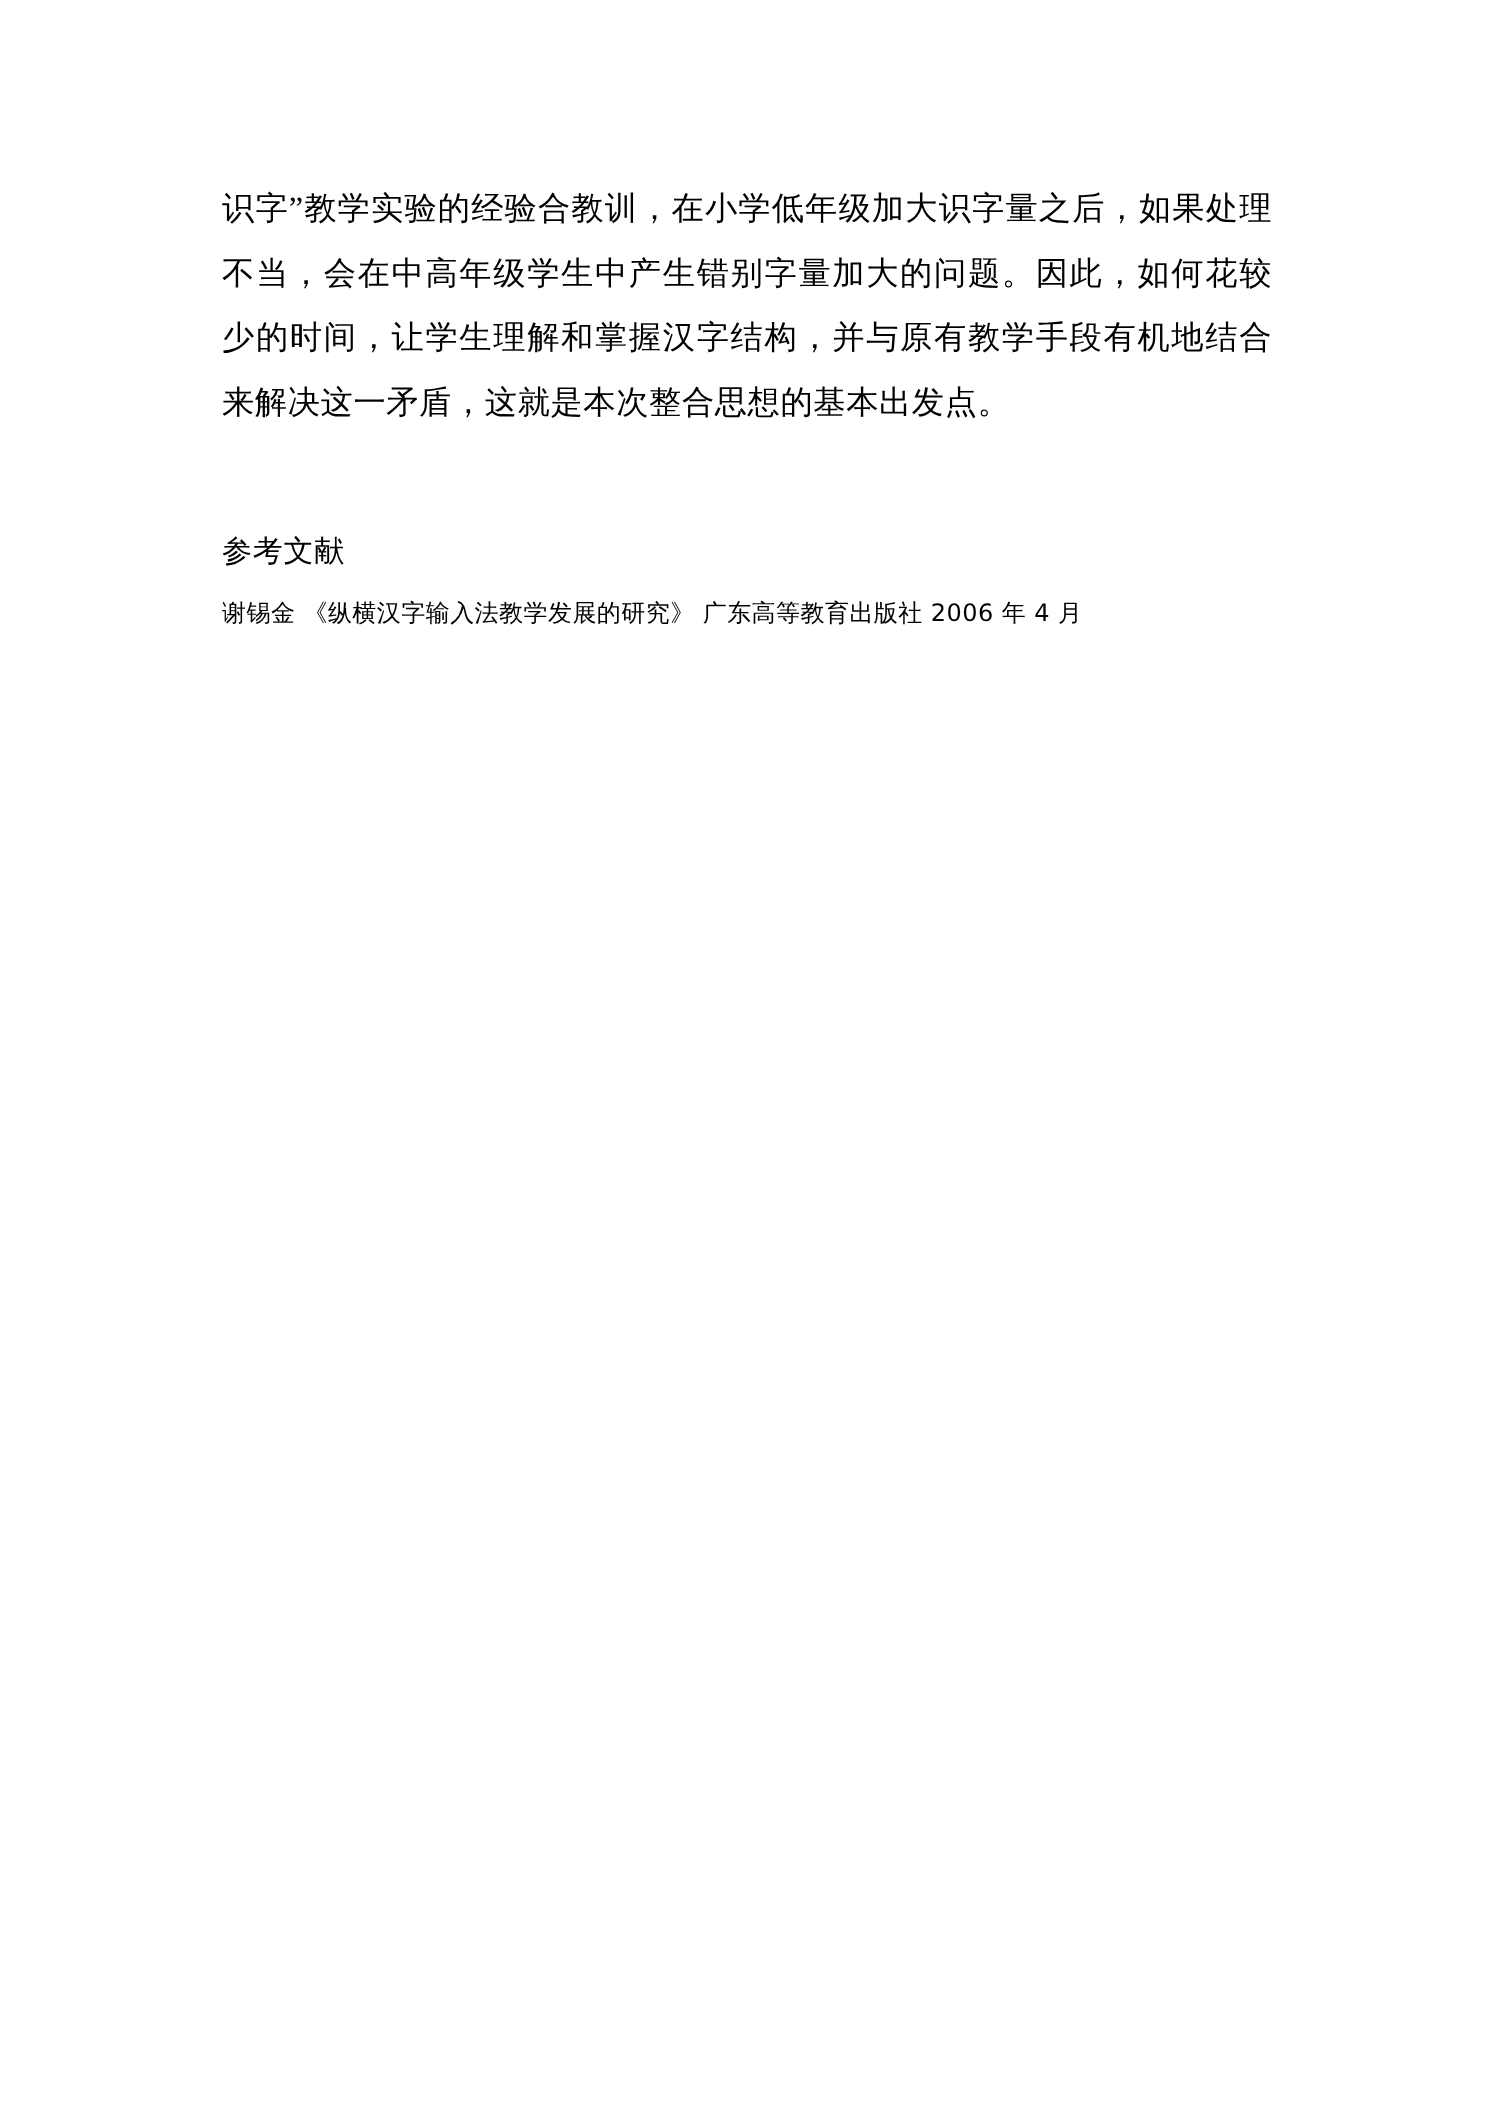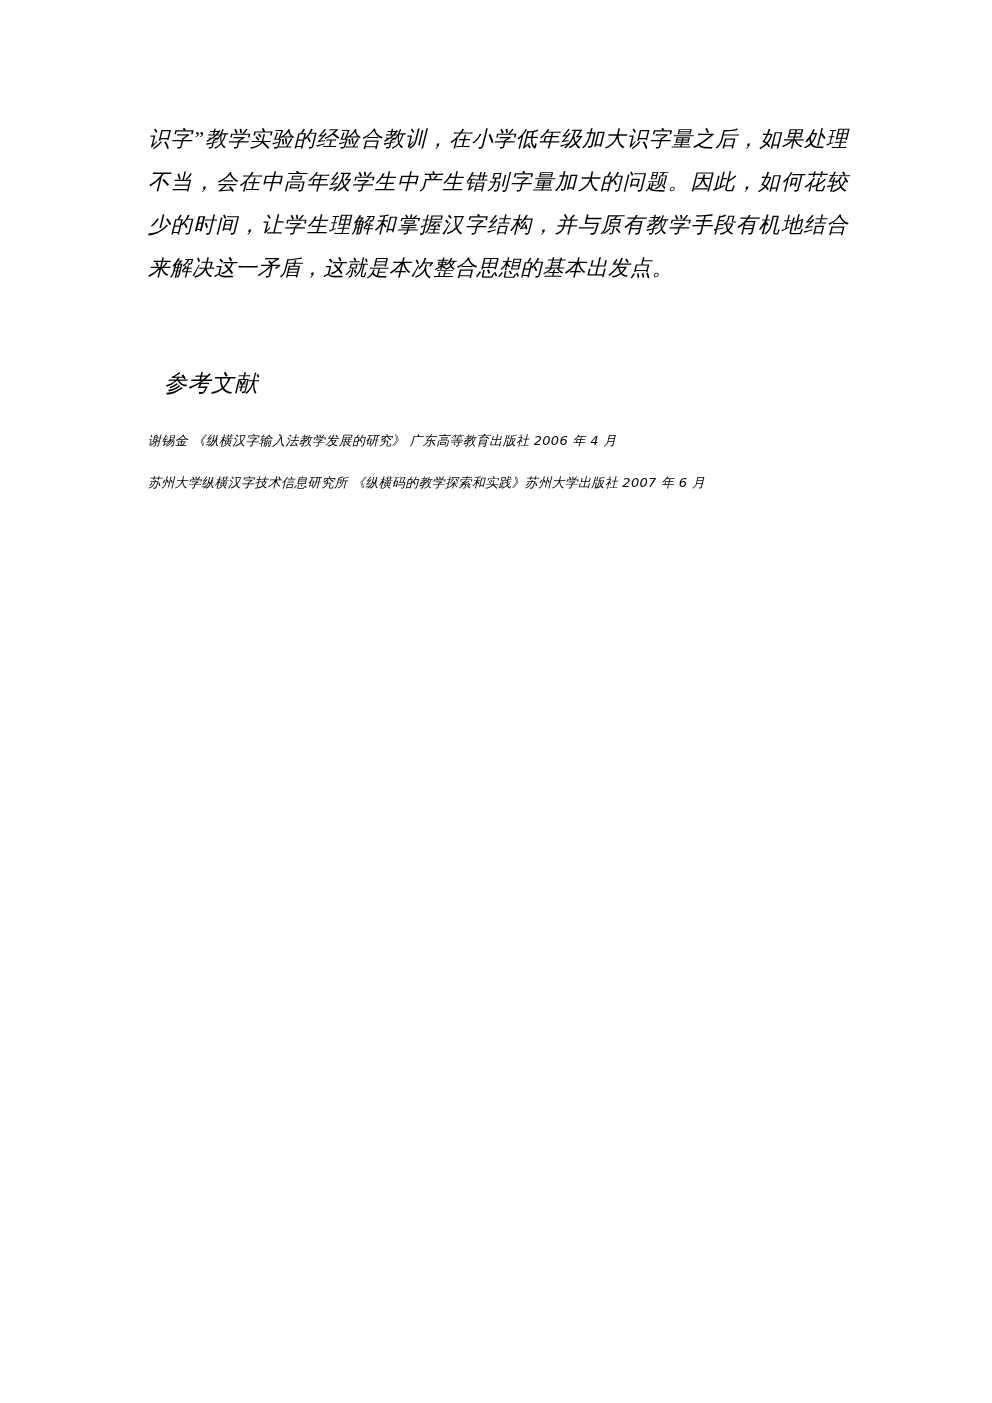--- a/index.html
+++ b/index.html
@@ -13,21 +13,20 @@
     font-family: "Liberation Serif", "DejaVu Serif", serif;
     color: #000000;
     overflow: hidden;
   }
   .page {
     position: relative;
     width: 840px;
     height: 1403px;
     background: #ffffff;
     box-sizing: border-box;
-    font-style: italic;
   }
   .content {
     position: absolute;
     left: 148px;
     top: 118px;
     width: 700px;
   }
   p.body-para {
     margin: 0;
     font-size: 21.5px;
@@ -36,33 +35,33 @@
     text-justify: inter-ideograph;
     letter-spacing: 0.4px;
   }
   p.indent {
     text-indent: 2em;
   }
   .spacer-block {
     height: 56px;
   }
   .ref-heading {
-    margin: 16px;
-    font-size: 23px;
+    margin: 0;
+    font-size: 20px;
     line-height: 42px;
     font-family: "DejaVu Sans", "Liberation Sans", sans-serif;
     letter-spacing: 0.5px;
   }
   .ref-list {
     margin: 0;
     padding: 0;
     list-style: none;
   }
   .ref-item {
-    font-size: 13px;
+    font-size: 16px;
     line-height: 42px;
     font-family: "DejaVu Sans", "Liberation Sans", sans-serif;
     letter-spacing: 0.3px;
     text-align: justify;
     text-justify: inter-ideograph;
   }
 </style>
 </head>
 <body>
 
@@ -71,17 +70,16 @@
 
     <p class="body-para">识字”教学实验的经验合教训，在小学低年级加大识字量之后，如果处理不当，会在中高年级学生中产生错别字量加大的问题。因此，如何花较少的时间，让学生理解和掌握汉字结构，并与原有教学手段有机地结合来解决这一矛盾，这就是本次整合思想的基本出发点。</p>
 
 
     <div class="spacer-block"></div>
 
     <p class="ref-heading">参考文献</p>
 
     <ul class="ref-list">
       <li class="ref-item">谢锡金 《纵横汉字输入法教学发展的研究》 广东高等教育出版社 2006 年 4 月</li>
-      <li class="ref-item">苏州大学纵横汉字技术信息研究所 《纵横码的教学探索和实践》苏州大学出版社 2007 年 6 月</li>
     </ul>
 
   </div>
 </div>
 
 </body></html>

